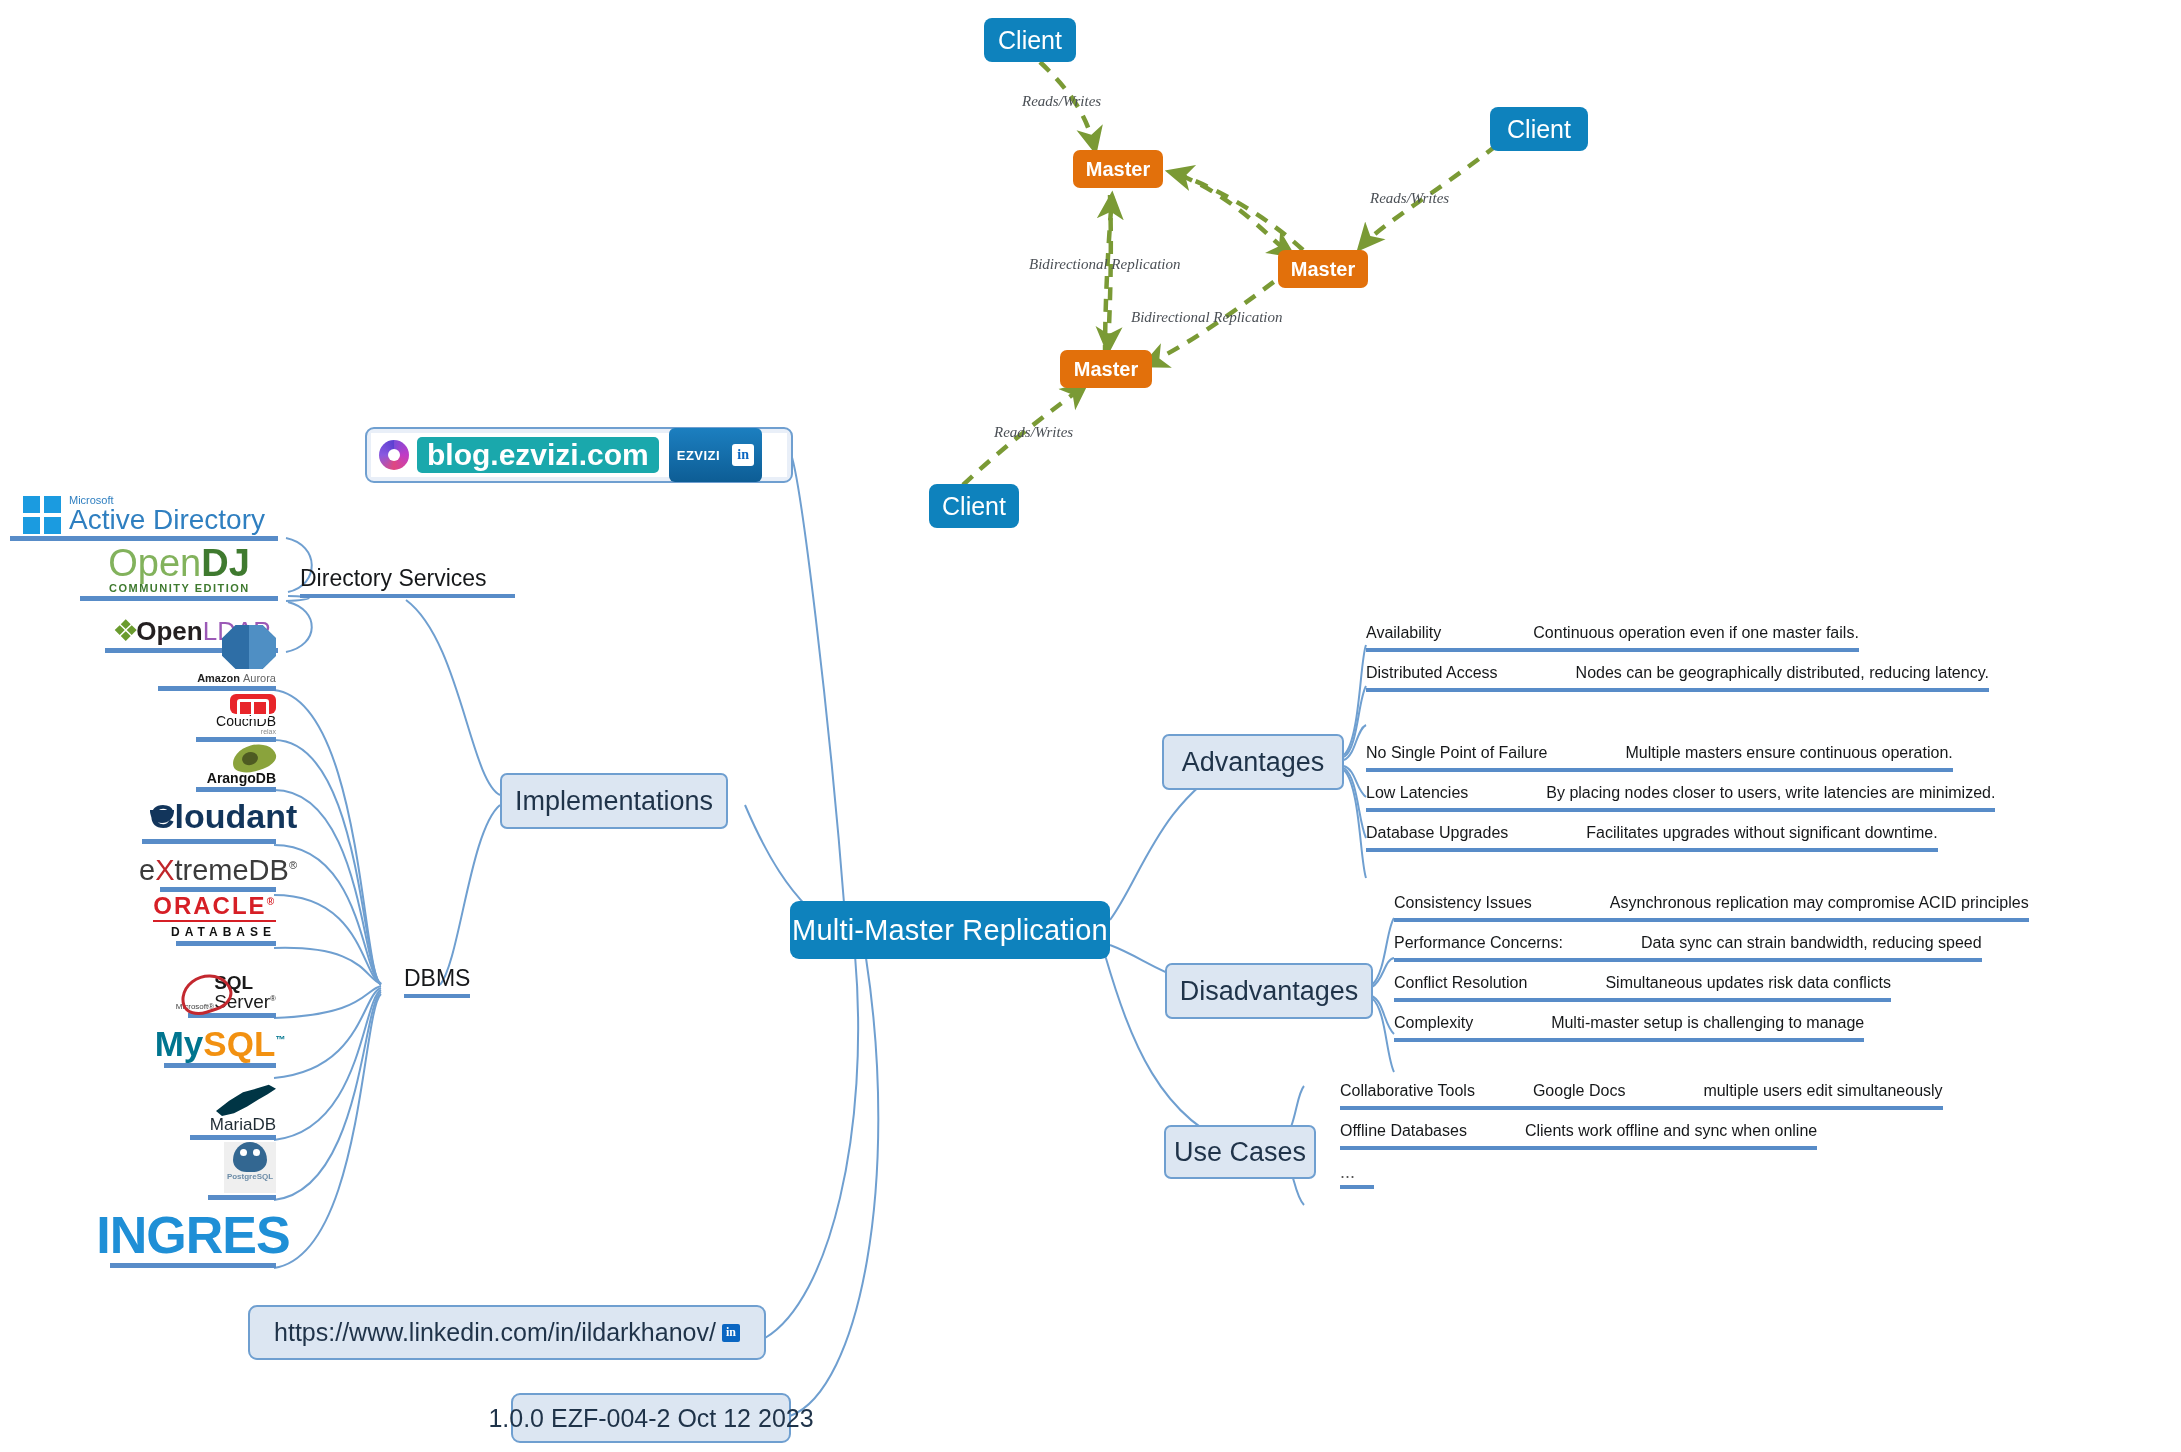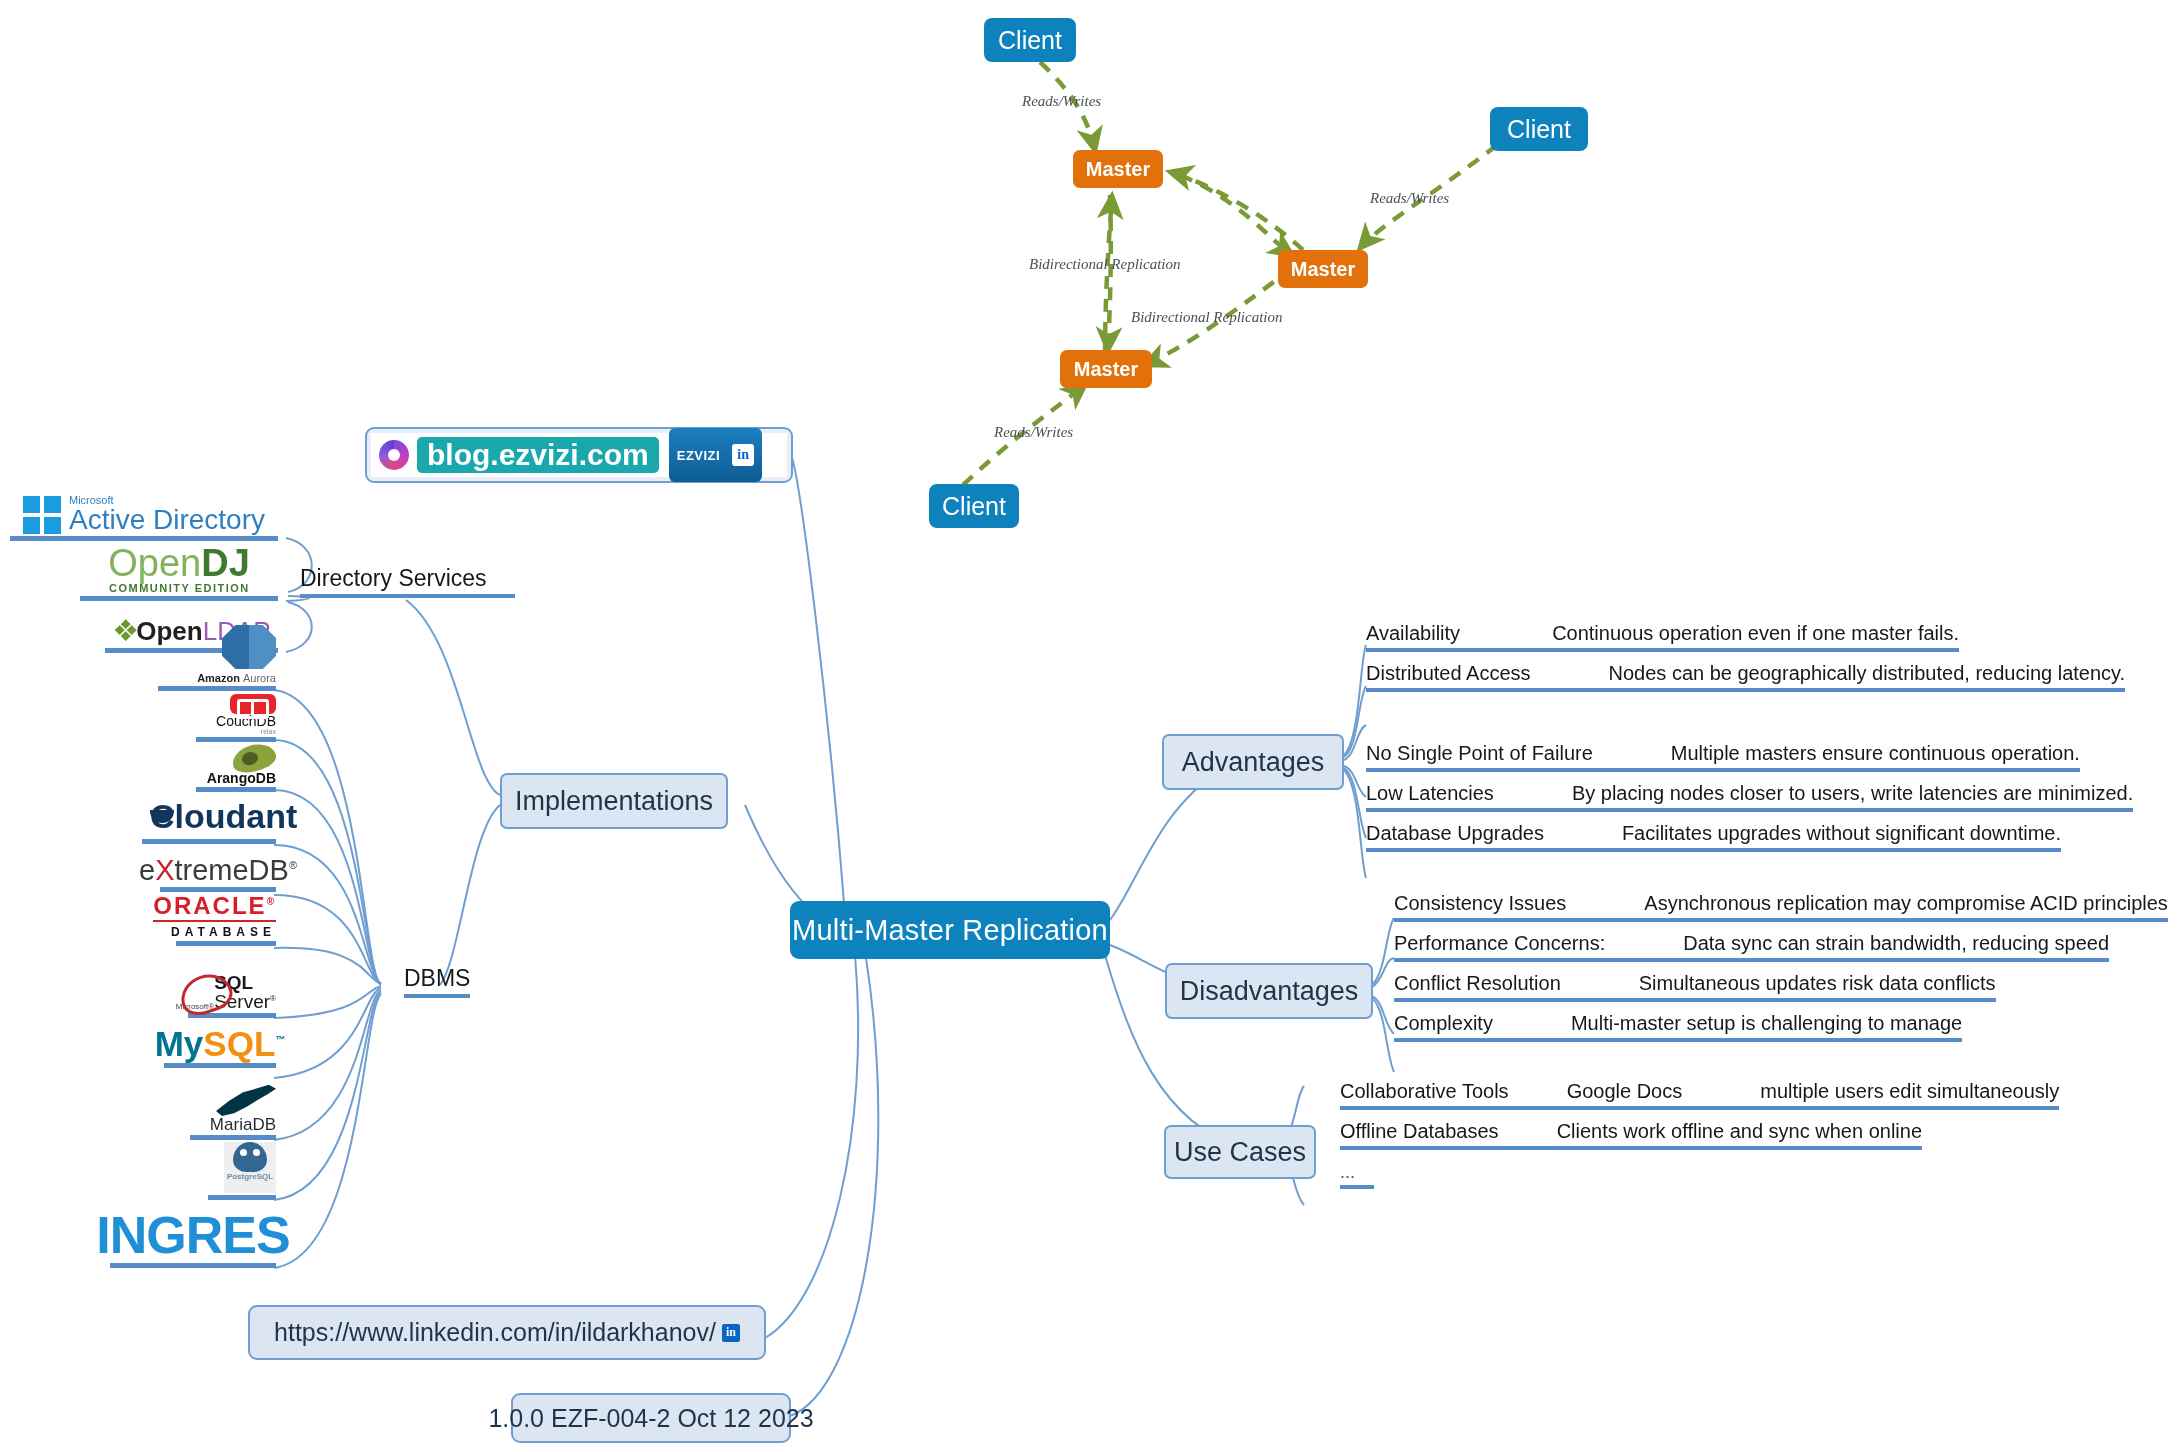--- a/index.html
+++ b/index.html
@@ -82,21 +82,21 @@
     font-style: italic;
     font-size: 15px;
     color: #4a4f55;
     white-space: nowrap;
   }
   
   .leaf {
     position: absolute;
     white-space: nowrap;
     color: #16181a;
-    font-size: 20px;
+    font-size: 16px;
     line-height: 26px;
     border-bottom: 4px solid #588cc8;
     padding-bottom: 2px;
     display: flex;
     align-items: flex-end;
     gap: 16px;
   }
   .leaf .seg {
     display: inline-block;
   }

